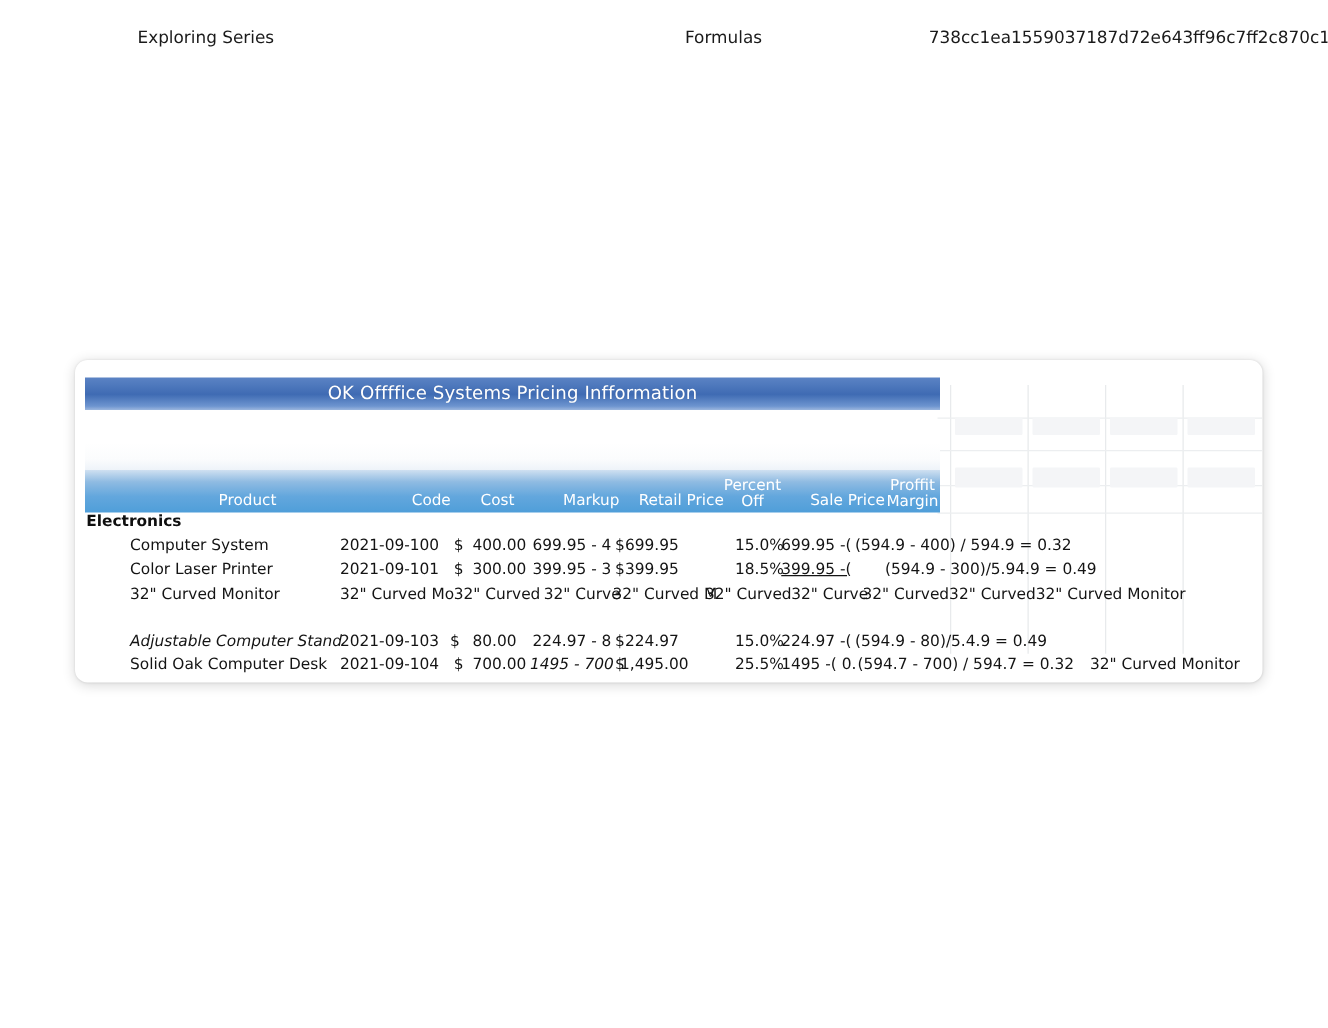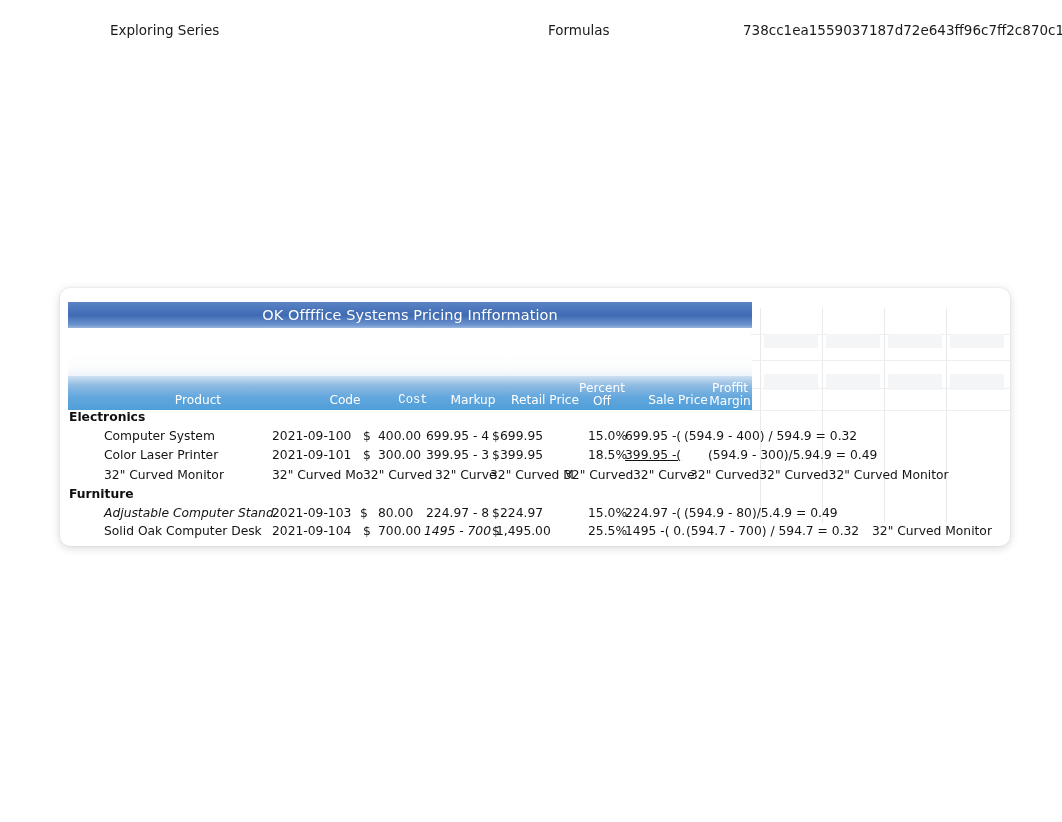--- a/index.html
+++ b/index.html
@@ -244,21 +244,21 @@
   <div class="title-bar">
     <span class="title-text">OK Offffice Systems Pricing Infformation</span>
   </div>
 
 
   <div class="spacer-band"></div>
 
   <div class="col-header">
     <div class="hcell" style="left:40px;  width:180px;">Product</div>
     <div class="hcell" style="left:232px; width:90px;">Code</div>
-    <div class="hcell" style="left:300px; width:90px;font-family:Liberation Mono, monospace;">Cost</div>
+    <div class="hcell" style="left:285px; width:90px;">Cost</div>
     <div class="hcell" style="left:360px; width:90px;">Markup</div>
     <div class="hcell" style="left:422px; width:110px;">Retail Price</div>
     <div class="hcell two-line" style="left:500px; width:68px; bottom:3px;">
       <div>Percent</div>
       <div>Off</div>
     </div>
     <div class="hcell" style="left:562px; width:96px;">Sale Price</div>
     <div class="hcell two-line" style="left:628px; width:68px; bottom:3px;">
       <div>Proffit</div>
       <div>Margin</div>
@@ -303,23 +303,20 @@
       <span class="cell l" style="left:44px;">32" Curved Monitor</span>
       <span class="cell l" style="left:212px;">32" Curved Mo</span>
       <span class="cell l" style="left:303px;">32" Curved</span>
       <span class="cell l" style="left:375px;">32" Curve</span>
       <span class="cell l" style="left:430px;">32" Curved M</span>
       <span class="cell l" style="left:504px;">32" Curved</span>
       <span class="cell l" style="left:573px;">32" Curve</span>
       <span class="cell l" style="left:630px;">32" Curved32" Curved32" Curved Monitor</span>
     </div>
 
-    <div class="data-row" style="top:77px;">
-      <span class="cat-label">Furniture</span>
-    </div>
 
     <div class="data-row" style="top:96px;">
       <span class="cell l" style="left:44px;font-style:italic;">Adjustable Computer Stand</span>
       <span class="cell l" style="left:212px;">2021-09-103</span>
       <span class="cell l" style="left:300px;">$</span>
       <span class="cell r" style="left:318px; width:64px;">80.00</span>
       <span class="cell l" style="left:366px;">224.97 - 8</span>
       <span class="cell l" style="left:432px;">$</span>
       <span class="cell r" style="left:440px; width:78px;">224.97</span>
       <span class="cell l" style="left:528px;">15.0%</span>

